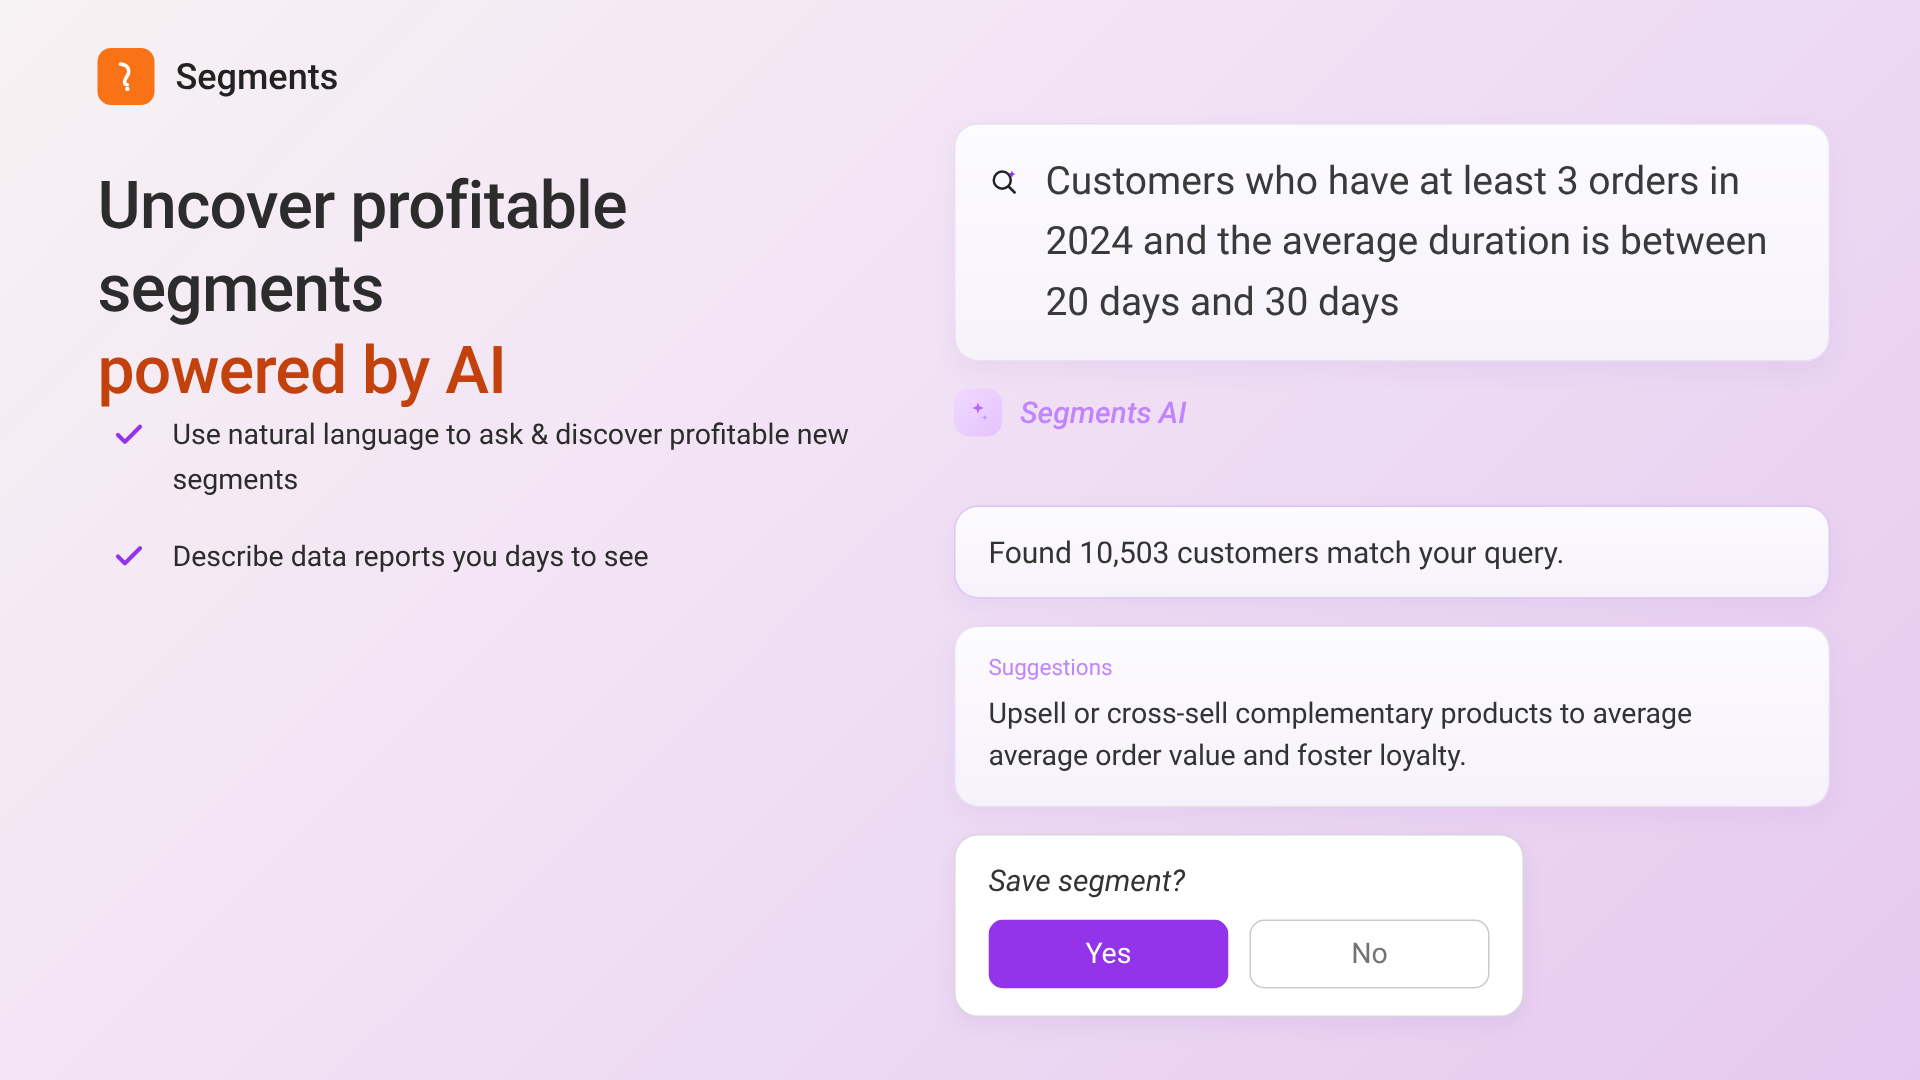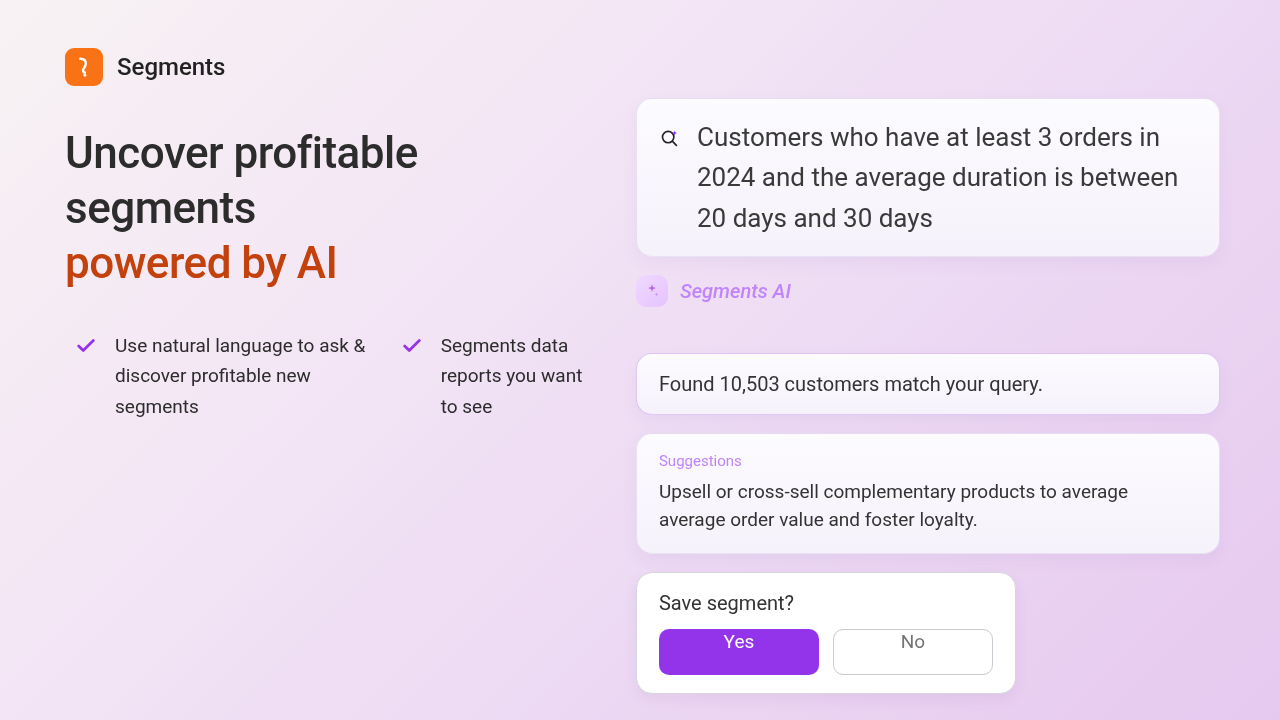--- a/index.html
+++ b/index.html
@@ -5,21 +5,21 @@
   * { box-sizing: border-box; margin: 0; padding: 0; }
   html, body { width: 1280px; height: 720px; overflow: hidden; font-family: -apple-system, BlinkMacSystemFont, "Segoe UI", Roboto, "Helvetica Neue", sans-serif; }
   body {
     background: linear-gradient(135deg, #f7f2f3 0%, #f3e5f5 35%, #ecd8f3 65%, #e6c9ef 100%);
     position: relative;
   }
   .page {
     display: flex;
     width: 100%;
     height: 100%;
-    padding: 48px 60px 60px 65px;
+    padding: 32px 60px 60px 65px;
     gap: 40px;
   }
   .left {
     flex: 1;
     display: flex;
     flex-direction: column;
   }
   .right {
     flex: 1.1;
     display: flex;
@@ -44,29 +44,28 @@
     font-size: 24px;
     font-weight: 500;
     color: #222;
   }
   .headline {
     font-size: 44px;
     line-height: 1.25;
     font-weight: 500;
     color: #2c2c2c;
     letter-spacing: -0.5px;
-    margin-bottom: 40px;
   }
   .headline .accent {
     color: #c2410c;
     display: block;
   }
   .bullets {
     display: flex;
-    flex-direction: row;
+    flex-direction: column;
     gap: 20px;
     padding-left: 10px;
   }
   .bullet {
     display: flex;
     gap: 18px;
     align-items: flex-start;
     font-size: 19px;
     line-height: 1.6;
     color: #2c2c2c;
@@ -143,31 +142,32 @@
     border: 1.5px solid #d6d6dc;
     border-radius: 16px;
     padding: 18px 22px;
     width: 380px;
     box-shadow: 0 6px 14px rgba(110,70,160,0.08);
   }
   .save-title {
     font-size: 20px;
     color: #333;
     margin-bottom: 14px;
+    font-style: italic;
   }
   .save-buttons {
     display: flex;
     gap: 14px;
   }
   .btn {
     flex: 1;
     height: 46px;
     border-radius: 10px;
     font-size: 19px;
-    display: flex; align-items: flex-start; justify-content: center;
+    display: flex; align-items: center; justify-content: center;
     cursor: pointer;
     border: 1px solid transparent;
   }
   .btn-primary {
     background: #9333ea;
     color: #fff;
   }
   .btn-secondary {
     background: #fff;
     color: #737373;
@@ -202,21 +202,21 @@
             </svg>
         </span>
         <span>Use natural language to ask &amp; discover profitable new segments</span>
       </div>
       <div class="bullet">
         <span class="check">
           <svg viewBox="0 0 24 24" fill="none">
               <path d="M4 12l5 5L20 6" stroke="#9333ea" stroke-width="3" stroke-linecap="round" stroke-linejoin="round"></path>
             </svg>
         </span>
-        <span>Segments data reports you want to see</span>
+        <span>Describe data reports you days to see</span>
       </div>
     </div>
   </div>
 
   <div class="right">
     <div class="card query-card">
       <span class="search-icon">
         <svg viewBox="0 0 24 24" fill="none">
           <circle cx="10" cy="11" r="6.2" stroke="#222" stroke-width="1.8"></circle>
           <path d="M15 16l4 4" stroke="#222" stroke-width="1.8" stroke-linecap="round"></path>

